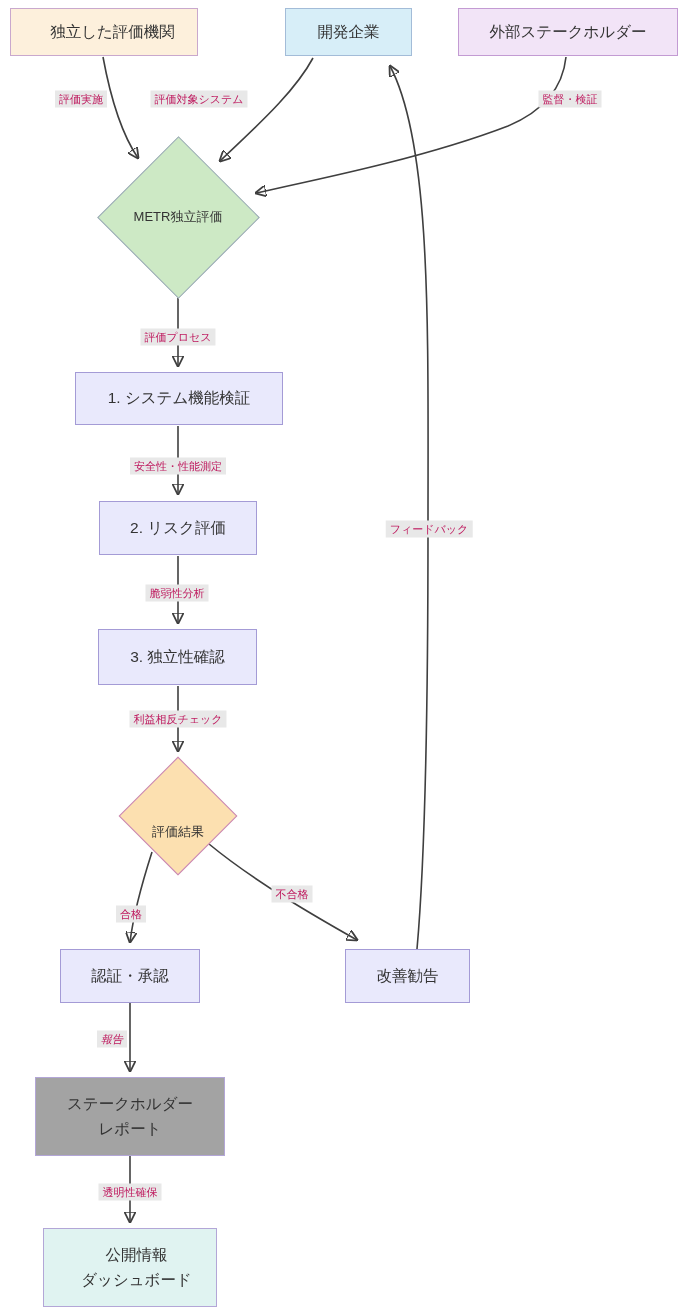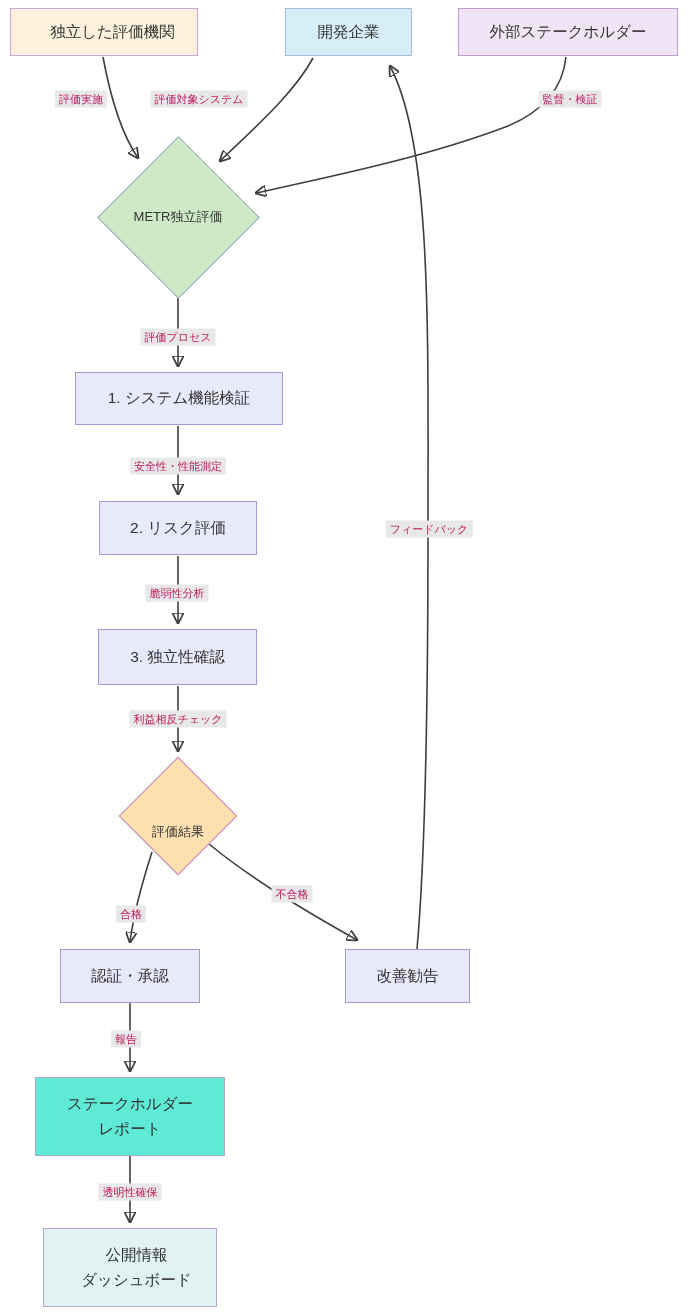--- a/index.html
+++ b/index.html
@@ -18,21 +18,21 @@
     position:absolute;
     display:flex;align-items:center;justify-content:center;
     font-size:15.5px;color:#333333;
     text-align:center;white-space:pre-line;line-height:1.55;
     box-sizing:border-box;border:1px solid;
   }
   .n-peach   {background:#fdf0dc;border-color:#c9a8cd;padding-left:17px;}
   .n-blue    {background:#d7eef8;border-color:#a3bcd8;}
   .n-purple  {background:#f2e4f7;border-color:#c39bd3;}
   .n-lavender{background:#e9e9fc;border-color:#a49bd6;}
-  .n-ivory   {background:#5eead4;border-color:#b3a6d7;}
+  .n-ivory   {background:#a3a3a3;border-color:#b3a6d7;}
   .n-cyan    {background:#e0f3f1;border-color:#b3a6d7;}
 
   .diamond{
     position:absolute;
     transform:rotate(45deg);
     box-sizing:border-box;border:1px solid;
   }
   .d-green {background:#cde9c5;border-color:#9aa7b8;width:115px;height:115px;left:121px;top:160px;}
   .d-orange{background:#fce0b0;border-color:#c884b8;width:84px;height:84px;left:136px;top:774px;}
   .diamond-label{
@@ -101,16 +101,16 @@
   <div class="edge-label" style="left:81px;top:99px;">評価実施</div>
   <div class="edge-label" style="left:199px;top:99px;">評価対象システム</div>
   <div class="edge-label" style="left:570px;top:99px;">監督・検証</div>
   <div class="edge-label" style="left:178px;top:337px;">評価プロセス</div>
   <div class="edge-label" style="left:178px;top:466px;">安全性・性能測定</div>
   <div class="edge-label" style="left:177px;top:593px;">脆弱性分析</div>
   <div class="edge-label" style="left:178px;top:719px;">利益相反チェック</div>
   <div class="edge-label" style="left:429px;top:529px;">フィードバック</div>
   <div class="edge-label" style="left:131px;top:914px;">合格</div>
   <div class="edge-label" style="left:292px;top:894px;">不合格</div>
-  <div class="edge-label" style="left:126px;top:1039px;">報告</div>
+  <div class="edge-label" style="left:112px;top:1039px;font-style:italic;">報告</div>
   <div class="edge-label" style="left:130px;top:1192px;">透明性確保</div>
 
 </div>
 
 </body></html>

